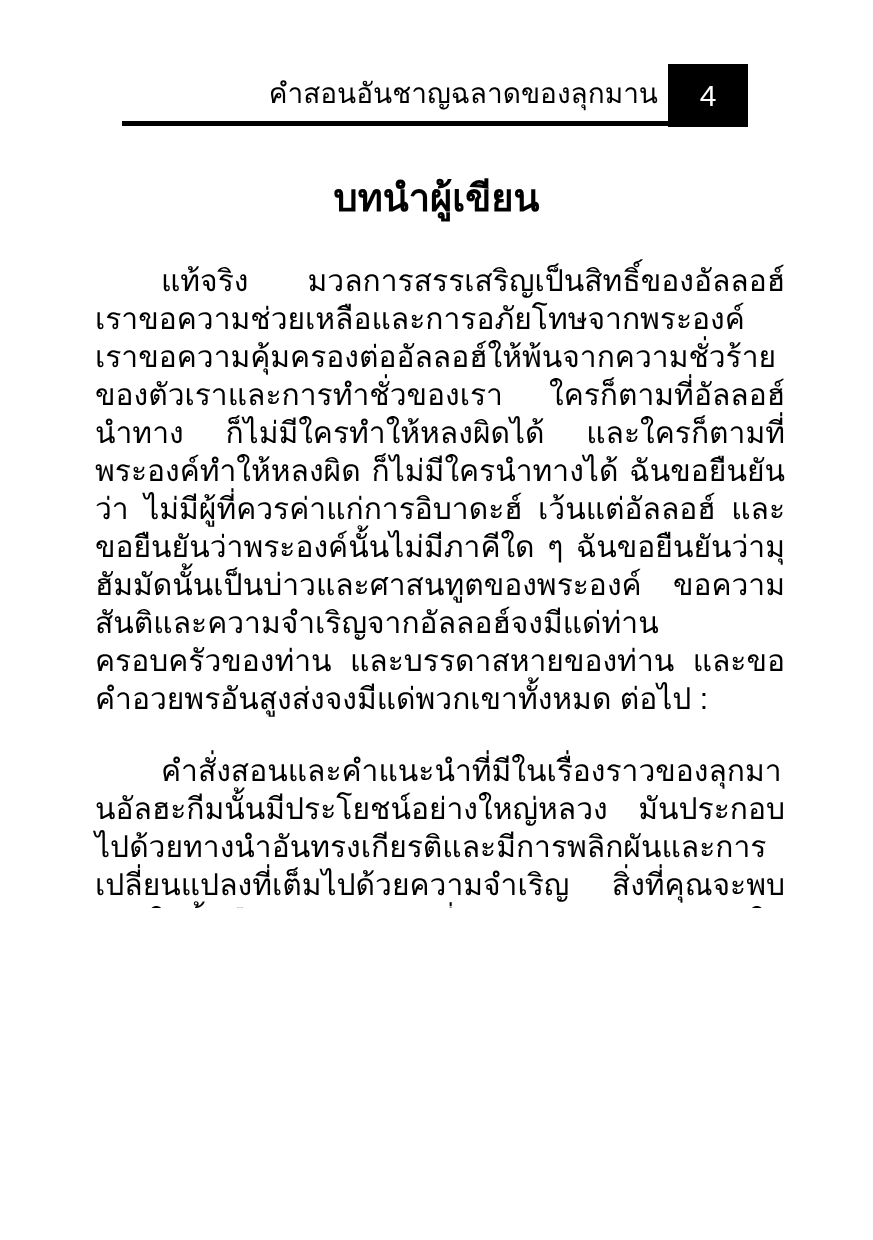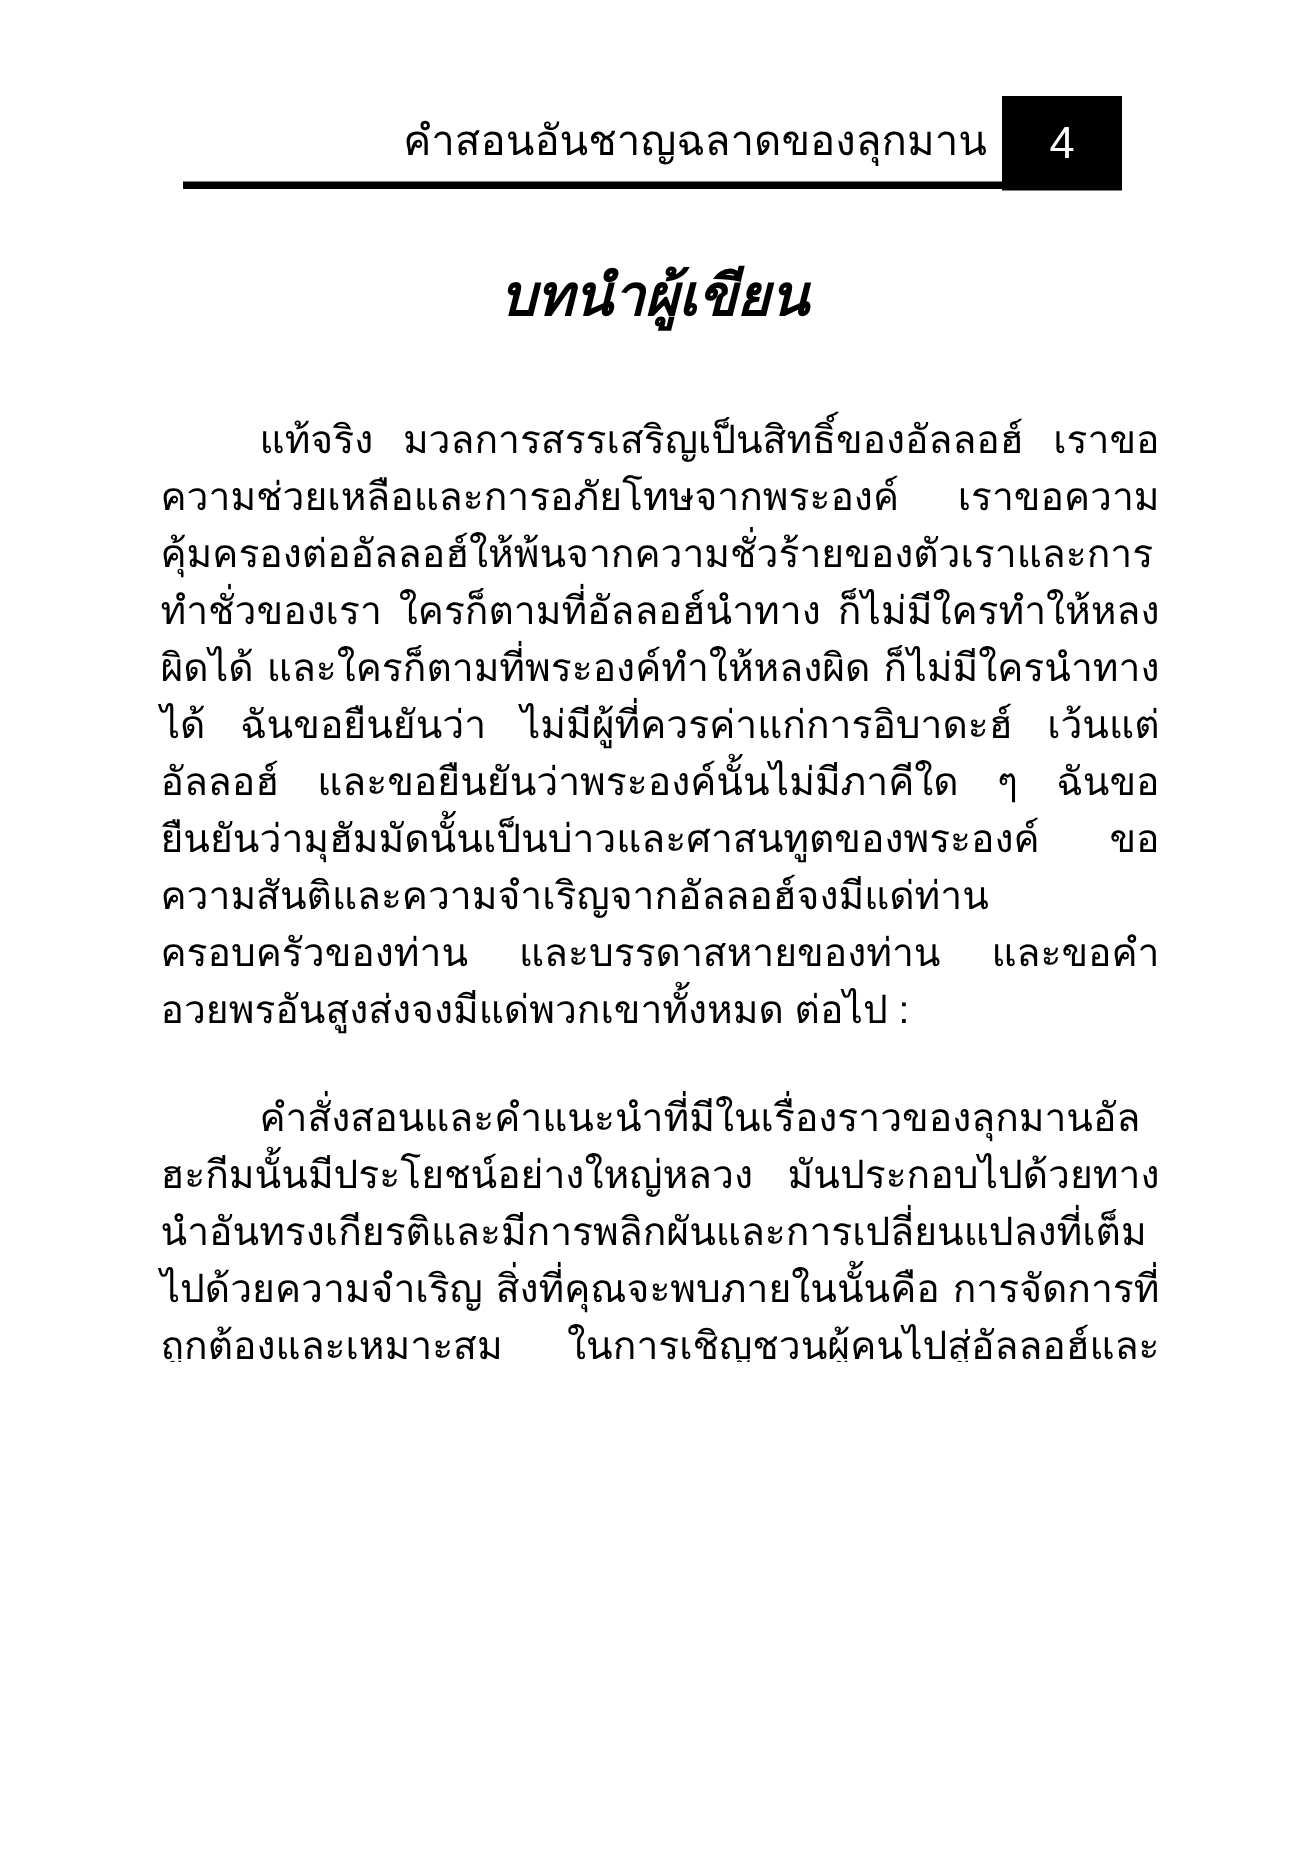--- a/index.html
+++ b/index.html
@@ -53,33 +53,32 @@
   .doc-title {
     position: absolute;
     top: 175px;
     left: 0;
     width: 100%;
     text-align: center;
     font-size: 38px;
     font-weight: bold;
     line-height: 46px;
     color: var(--text, #000000);
-    font-style: italic;
   }
 
   
   .body-text {
     position: absolute;
     top: 262px;
     left: 95px;
     width: 690px;
   }
   .body-text p {
-    margin: 12px;
-    font-size: 26px;
+    margin: 0;
+    font-size: 30px;
     line-height: 38px;
     text-align: justify;
     text-indent: 66px;
     color: var(--text, #000000);
   }
   .body-text p + p {
     margin-top: 34px;
   }
 </style>
 </head>

